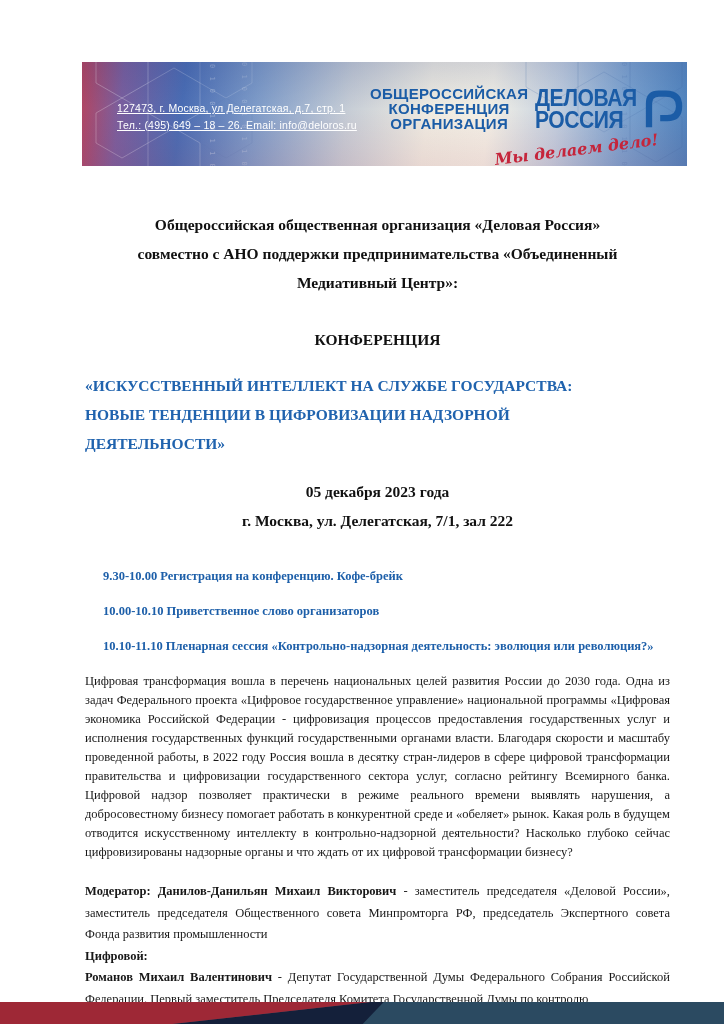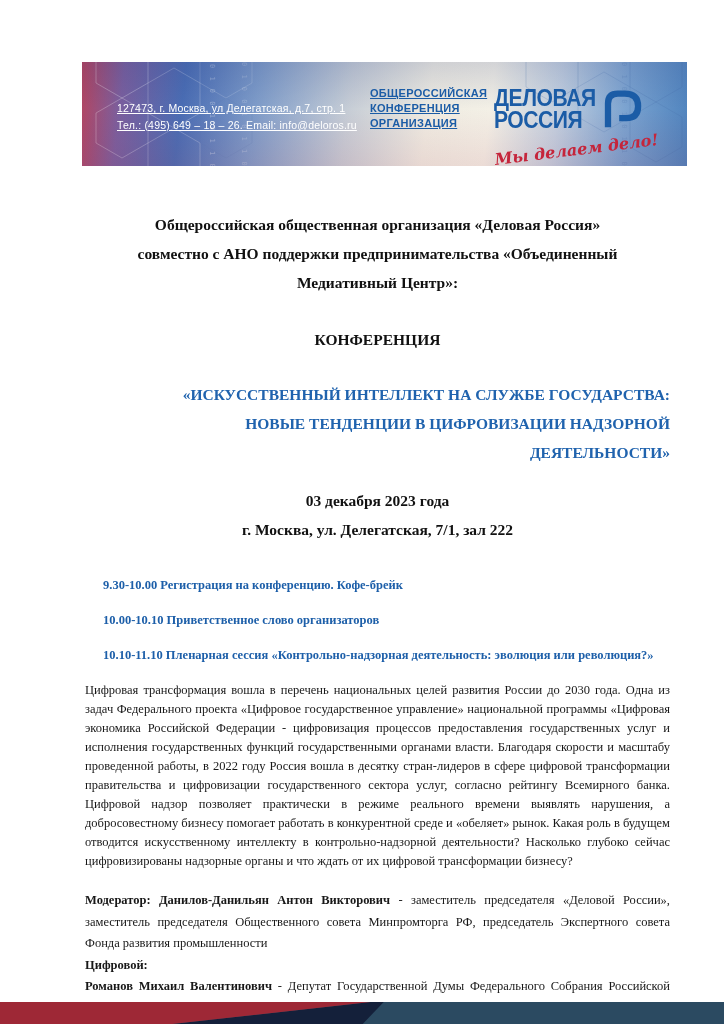--- a/index.html
+++ b/index.html
@@ -25,41 +25,40 @@
     pointer-events:none;
   }
   .hexes { position:absolute; inset:0; width:100%; height:100%; }
   .addr {
     position:absolute; left:35px; top:38px;
     font-family:"Liberation Sans", sans-serif; font-size:10.5px; line-height:17px;
     color:#ffffff; letter-spacing:0.2px; text-align:left; z-index:2;text-decoration:underline;
   }
   .logo { position:absolute; left:288px; top:24px; display:flex; align-items:center; z-index:2; }
   .org {
-    text-align:left; font-family:"Liberation Sans", sans-serif;
-    font-weight:700; font-size:11px; line-height:15px; color:#1b5ca6; letter-spacing:0.3px;
+    text-align:center; font-family:"Liberation Sans", sans-serif;
+    font-weight:700; font-size:15px; line-height:15px; color:#1b5ca6; letter-spacing:0.3px;
     margin-right:7px;
-    text-decoration:underline;
   }
   .brand {
     font-family:"Liberation Sans", sans-serif; font-weight:700; font-size:22px; line-height:20px;
     color:#1b5ca6; letter-spacing:-0.5px; transform:scale(0.96,1.12); transform-origin:left center;
   }
   .mark { width:42px; height:42px; margin-left:1px; }
   .slogan {
     position:absolute; left:372px; top:78px; width:245px; text-align:center;
     font-family:"DejaVu Serif", serif; font-style:italic; font-weight:700;
     font-size:16px; color:#c5253b; transform:rotate(-7deg); z-index:2;
   }
 
   
   .content { position:absolute; left:85px; top:210px; width:585px; }
   .org-title { text-align:center; font-weight:700; font-size:15.5px; line-height:29px; color:#111; }
   .event-type { margin-top:28px; text-align:center; font-weight:700; font-size:15.5px; line-height:29px; color:#111; }
-  .conf-title { margin-top:26px; text-align:right; font-weight:700; font-size:15.5px; line-height:29px; color:#2063ae; }
+  .conf-title { margin-top:17px; text-align:left; font-weight:700; font-size:15.5px; line-height:29px; color:#2063ae; }
   .date-block { margin-top:19px; text-align:center; font-weight:700; font-size:15.5px; line-height:29px; color:#111; }
   .schedule { margin-top:32px;margin-left:18px; }
   .schedule-item {
     font-weight:700; font-size:12.5px; line-height:19px; color:#1d5fa9;
     margin-bottom:16px; white-space:nowrap;
   }
   .body-para {
     margin-top:13px; font-size:12.5px; line-height:19px; text-align:justify; color:#181818;
   }
   .moderator-block { margin-top:19px; font-size:12.5px; line-height:21.5px; text-align:justify; color:#181818; }
@@ -130,34 +129,34 @@
 
     <div class="event-type">КОНФЕРЕНЦИЯ</div>
 
     <div class="conf-title">
       <div>«ИСКУССТВЕННЫЙ ИНТЕЛЛЕКТ НА СЛУЖБЕ ГОСУДАРСТВА:</div>
       <div>НОВЫЕ ТЕНДЕНЦИИ В ЦИФРОВИЗАЦИИ НАДЗОРНОЙ</div>
       <div>ДЕЯТЕЛЬНОСТИ»</div>
     </div>
 
     <div class="date-block">
-      <div>03 декабря 2023 года</div>
+      <div>05 декабря 2023 года</div>
       <div>г. Москва, ул. Делегатская, 7/1, зал 222</div>
     </div>
 
     <div class="schedule">
       <div class="schedule-item">9.30-10.00 Регистрация на конференцию. Кофе-брейк</div>
       <div class="schedule-item">10.00-10.10 Приветственное слово организаторов</div>
       <div class="schedule-item">10.10-11.10 Пленарная сессия «Контрольно-надзорная деятельность: эволюция или революция?»</div>
     </div>
 
     <p class="body-para">Цифровая трансформация вошла в перечень национальных целей развития России до 2030 года. Одна из задач Федерального проекта «Цифровое государственное управление» национальной программы «Цифровая экономика Российской Федерации - цифровизация процессов предоставления государственных услуг и исполнения государственных функций государственными органами власти. Благодаря скорости и масштабу проведенной работы, в 2022 году Россия вошла в десятку стран-лидеров в сфере цифровой трансформации правительства и цифровизации государственного сектора услуг, согласно рейтингу Всемирного банка. Цифровой надзор позволяет практически в режиме реального времени выявлять нарушения, а добросовестному бизнесу помогает работать в конкурентной среде и «обеляет» рынок. Какая роль в будущем отводится искусственному интеллекту в контрольно-надзорной деятельности? Насколько глубоко сейчас цифровизированы надзорные органы и что ждать от их цифровой трансформации бизнесу?</p>
 
     <div class="moderator-block">
-      <p><b>Модератор: Данилов-Данильян Антон Викторович</b><span> - заместитель председателя «Деловой России», заместитель председателя Общественного совета Минпромторга РФ, председатель Экспертного совета Фонда развития промышленности</span></p>
+      <p><b>Модератор: Данилов-Данильян Михаил Викторович</b><span> - заместитель председателя «Деловой России», заместитель председателя Общественного совета Минпромторга РФ, председатель Экспертного совета Фонда развития промышленности</span></p>
       <p><b>Цифровой:</b></p>
       <p><b>Романов Михаил Валентинович</b><span> - Депутат Государственной Думы Федерального Собрания Российской Федерации. Первый заместитель Председателя Комитета Государственной Думы по контролю</span></p>
     </div>
 
   </div>
 
   <div class="footer">
     <div class="footer-navy"></div>
     <div class="footer-red"></div>
   </div>

